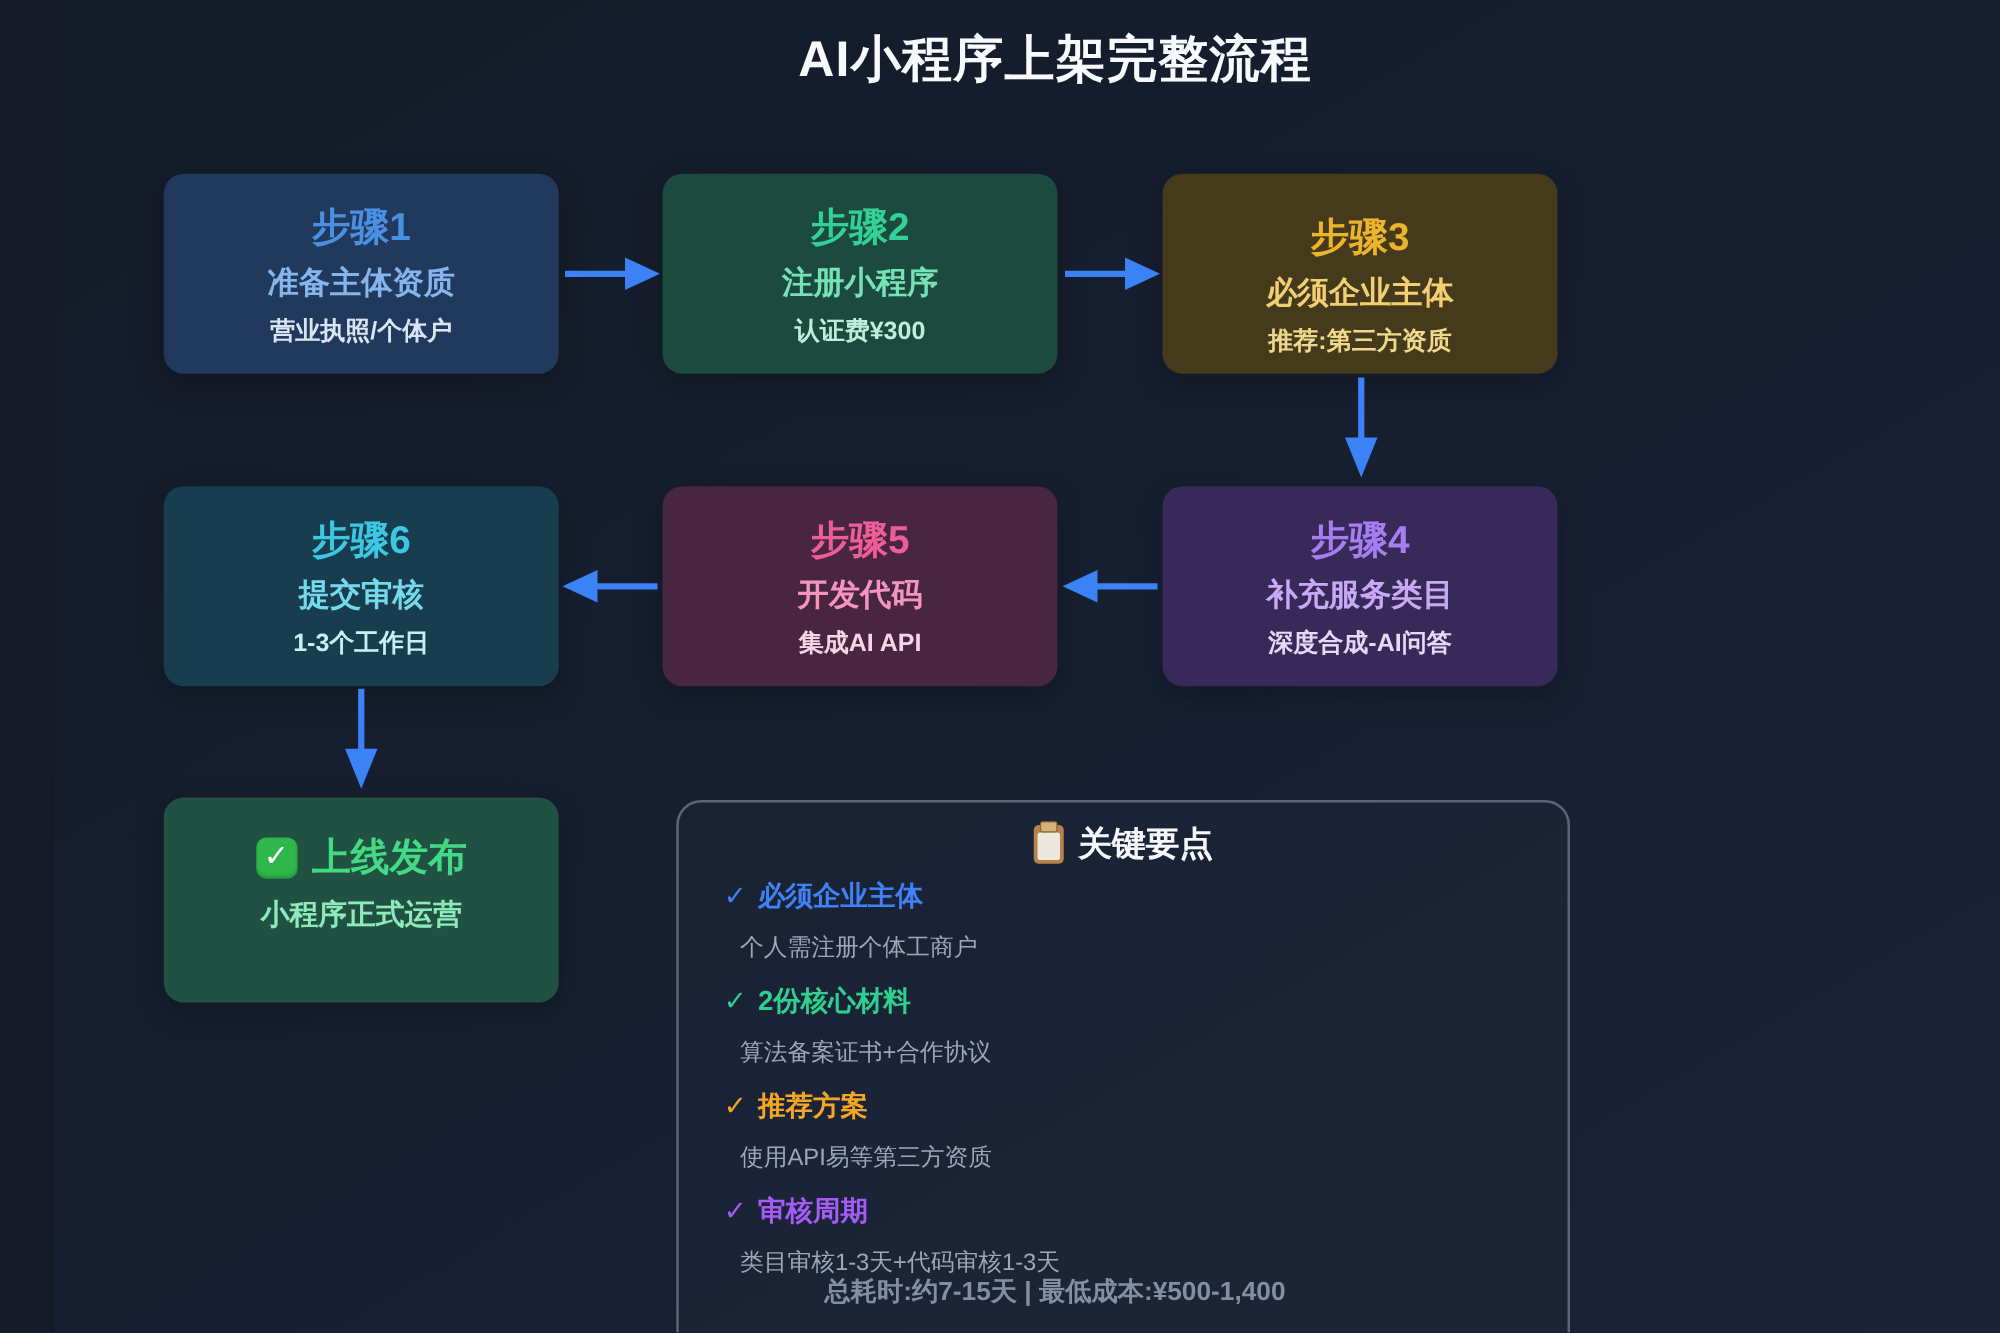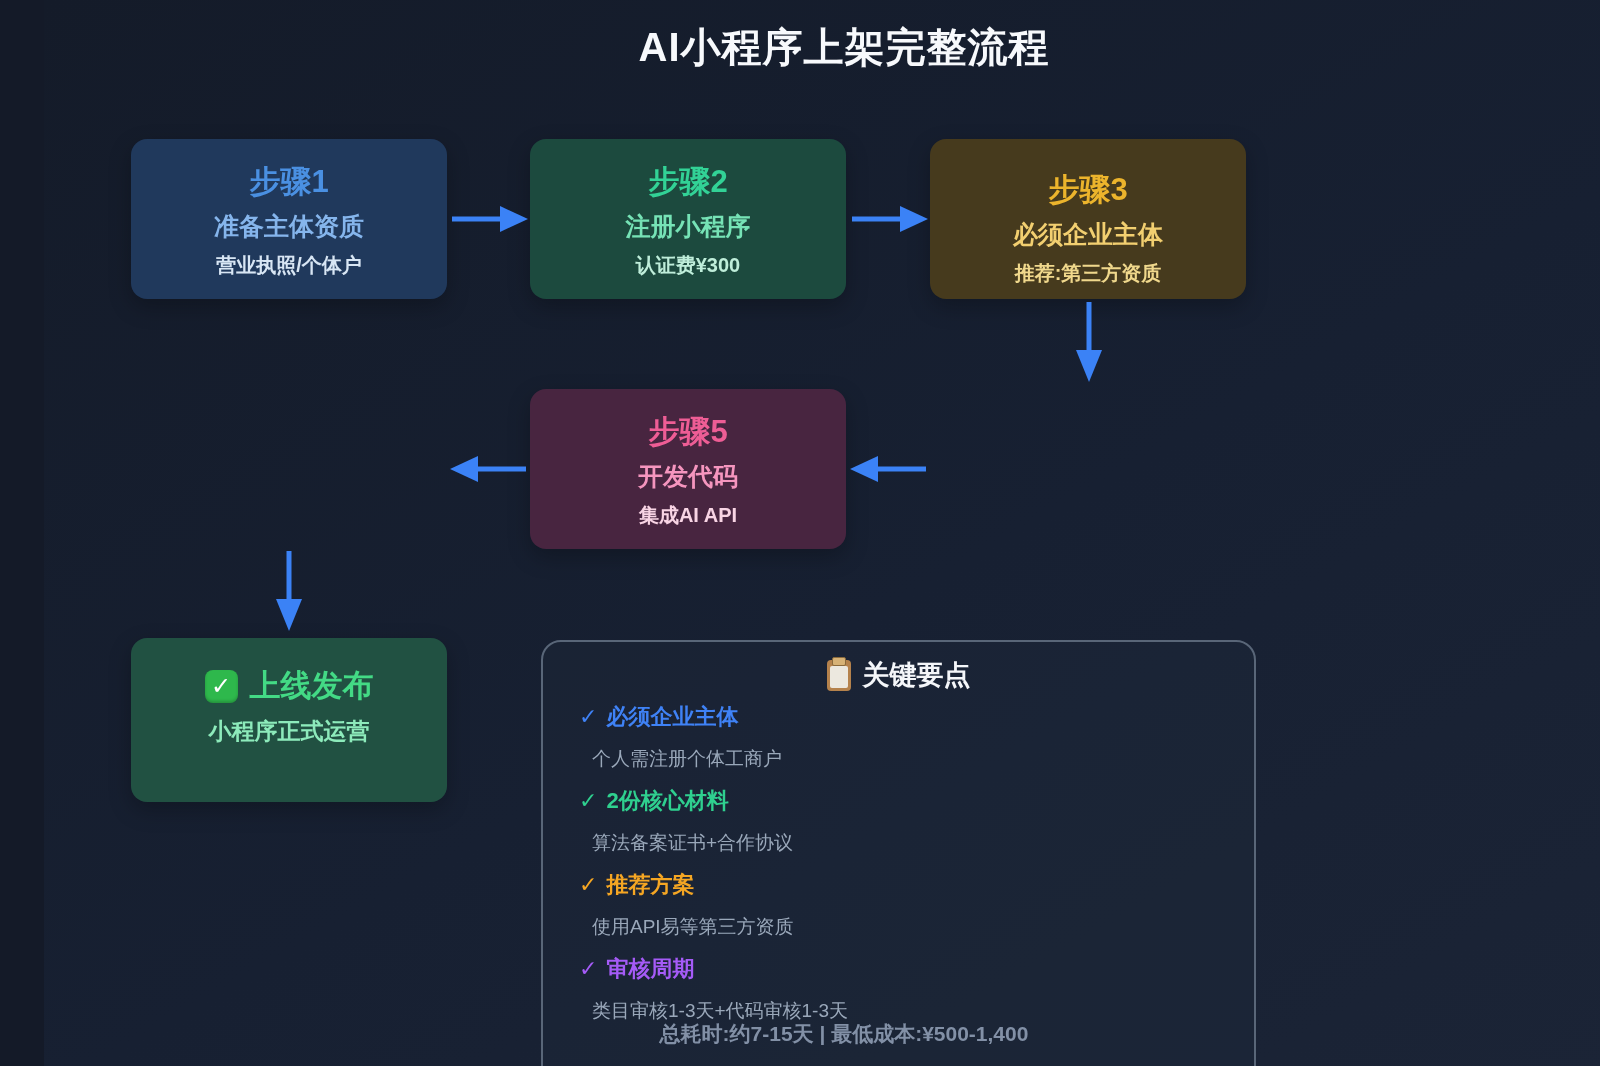--- a/index.html
+++ b/index.html
@@ -81,27 +81,37 @@
     <div class="step-name" style="color: rgb(118, 227, 182);">注册小程序</div>
     <div class="step-detail" style="color: rgb(191, 238, 218);">认证费¥300</div>
   </div>
 
   <div class="step-box s3" style="background-color: rgb(70, 58, 29); justify-content: center;">
     <div class="step-label" style="color: rgb(236, 180, 44);">步骤3</div>
     <div class="step-name" style="color: rgb(242, 207, 112);">必须企业主体</div>
     <div class="step-detail" style="color: rgb(240, 216, 140);">推荐:第三方资质</div>
   </div>
 
+  <div class="step-box s4" style="background-color: rgb(55, 42, 88);">
+    <div class="step-label" style="color: rgb(167, 125, 242);">步骤4</div>
+    <div class="step-name" style="color: rgb(200, 169, 246);">补充服务类目</div>
+    <div class="step-detail" style="color: rgb(229, 216, 248);">深度合成-AI问答</div>
+  </div>
 
   <div class="step-box s5" style="background-color: rgb(72, 37, 64);">
     <div class="step-label" style="color: rgb(238, 93, 149);">步骤5</div>
     <div class="step-name" style="color: rgb(245, 149, 190);">开发代码</div>
     <div class="step-detail" style="color: rgb(248, 212, 228);">集成AI API</div>
   </div>
 
+  <div class="step-box s6" style="background-color: rgb(24, 61, 79);">
+    <div class="step-label" style="color: rgb(60, 200, 226);">步骤6</div>
+    <div class="step-name" style="color: rgb(116, 218, 234);">提交审核</div>
+    <div class="step-detail" style="color: rgb(201, 239, 246);">1-3个工作日</div>
+  </div>
 
   <div class="final-box" style="background-color: rgb(33, 81, 66);">
     <div class="final-title-row">
       <span class="check-emoji" style="background-color: rgb(46, 184, 76);">✓</span>
       <span style="color: rgb(67, 218, 133);">上线发布</span>
     </div>
     <div class="final-detail" style="color: rgb(141, 235, 187);">小程序正式运营</div>
   </div>
 
   <svg class="arrows" viewBox="0 0 1600 1066" xmlns="http://www.w3.org/2000/svg" style="color: rgb(59, 130, 246);">

